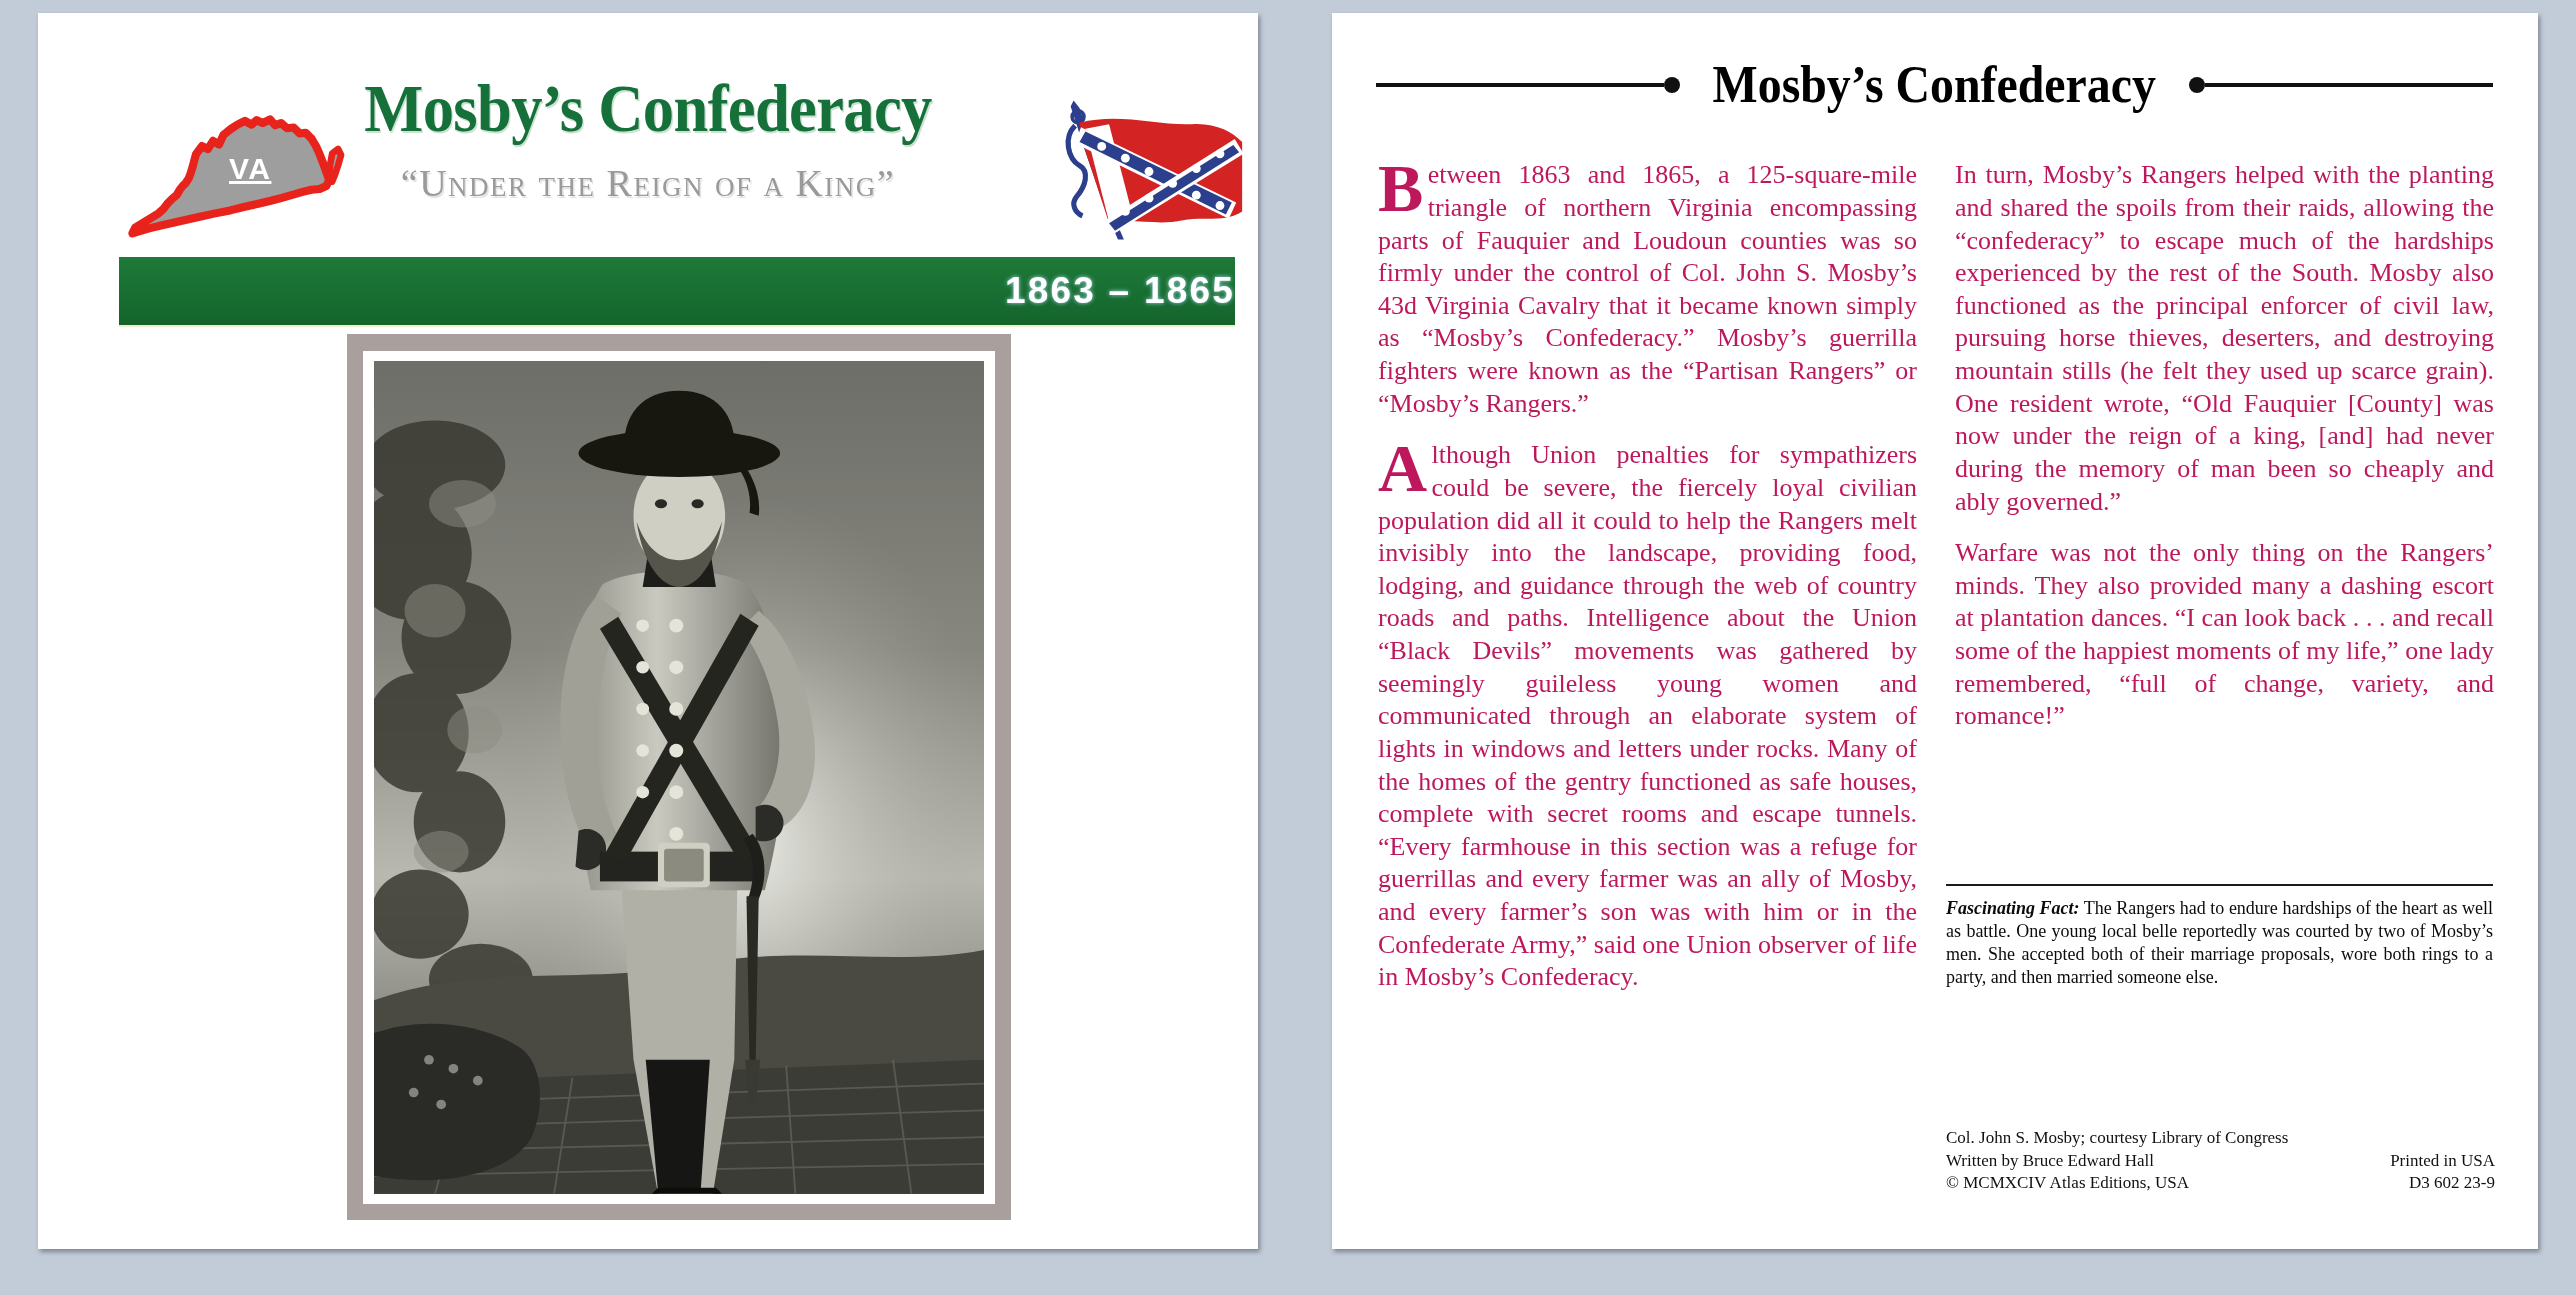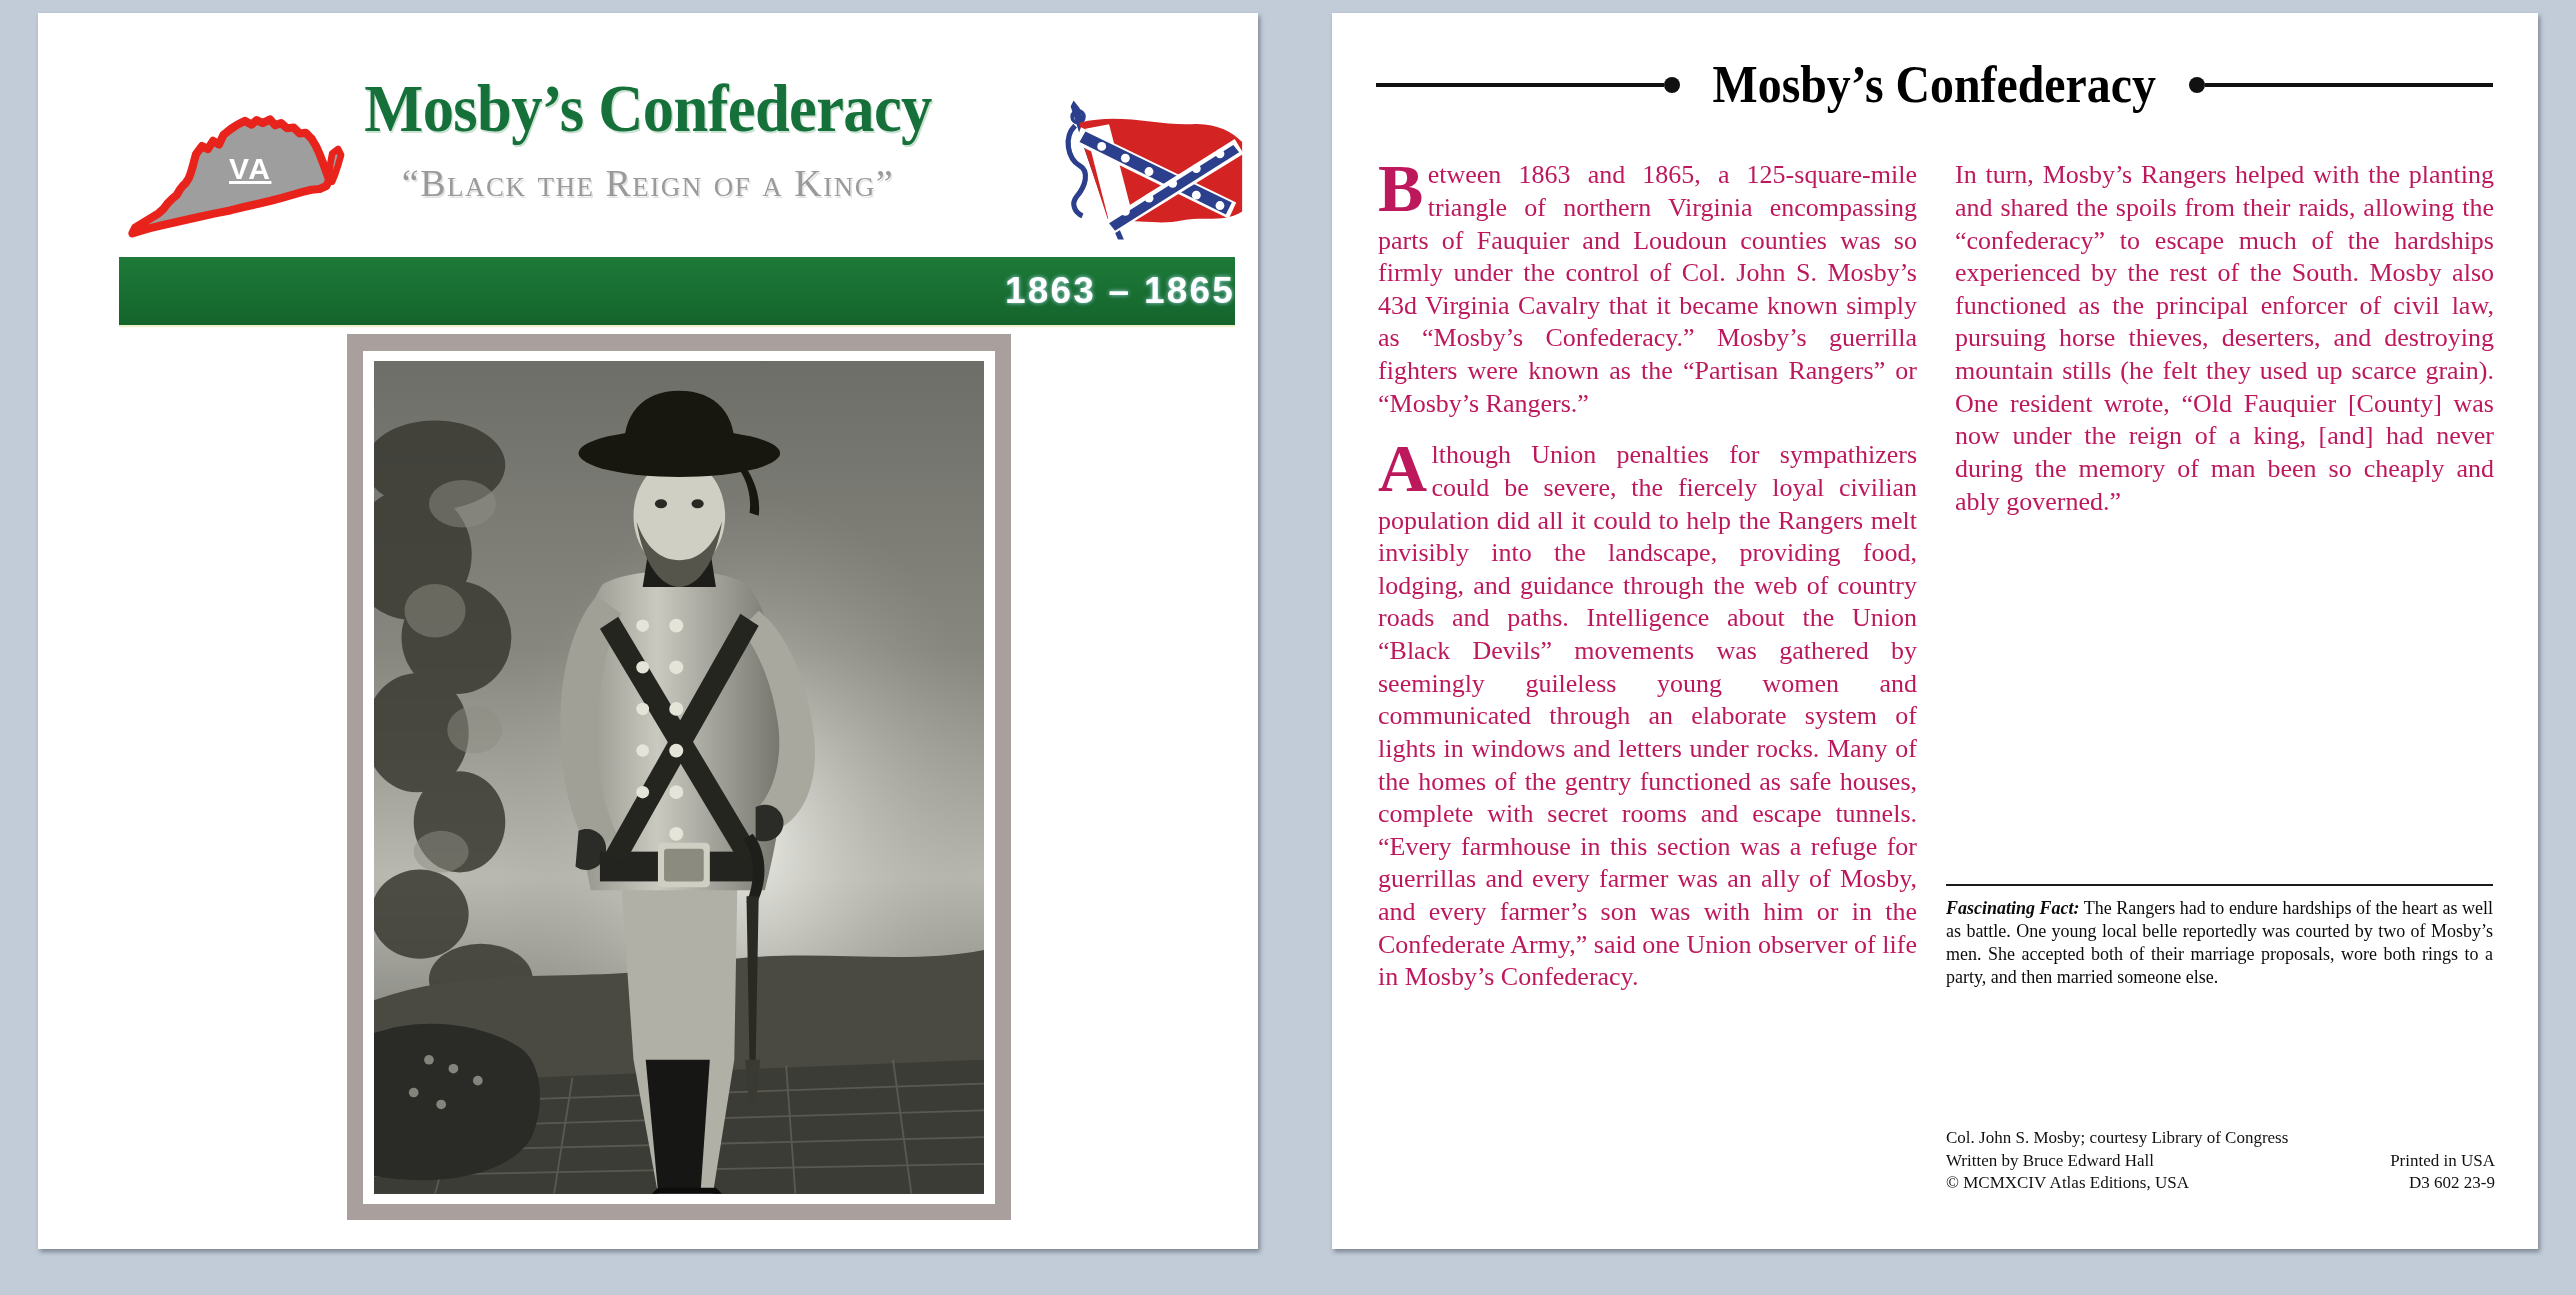--- a/index.html
+++ b/index.html
@@ -173,21 +173,21 @@
           <circle cx="246" cy="182" r="6"></circle>
         <circle cx="246" cy="112" r="6"></circle>
           <circle cx="214" cy="132" r="6"></circle>
         <circle cx="150" cy="172" r="6"></circle>
           <circle cx="118" cy="190" r="6"></circle>
       </g>
     </svg>
   </div>
 
   <div id="front-title">Mosby’s Confederacy</div>
-  <div id="front-subtitle">“Black the Reign of a King”</div>
+  <div id="front-subtitle">“Under the Reign of a King”</div>
 
   <div id="date-banner">
     <span>1863 – 1865</span>
   </div>
 
   <div id="photo-frame">
     <div id="photo-inner">
       <svg id="photo-img" viewBox="0 0 400 560" preserveAspectRatio="none">
         <defs>
           <linearGradient id="bg" x1="0" y1="0" x2="0" y2="1">
@@ -311,20 +311,21 @@
     <div class="rule"></div>
   </div>
 
   <div id="cols">
     <div class="col">
       <p class="dropcap">Between 1863 and 1865, a 125-square-mile triangle of northern Virginia encompassing parts of Fauquier and Loudoun counties was so firmly under the control of Col. John S. Mosby’s 43d Virginia Cavalry that it became known simply as “Mosby’s Confederacy.” Mosby’s guerrilla fighters were known as the “Partisan Rangers” or “Mosby’s Rangers.”</p>
       <p class="dropcap">Although Union penalties for sympathizers could be severe, the fiercely loyal civilian population did all it could to help the Rangers melt invisibly into the landscape, providing food, lodging, and guidance through the web of country roads and paths. Intelligence about the Union “Black Devils” movements was gathered by seemingly guileless young women and communicated through an elaborate system of lights in windows and letters under rocks. Many of the homes of the gentry functioned as safe houses, complete with secret rooms and escape tunnels. “Every farmhouse in this section was a refuge for guerrillas and every farmer was an ally of Mosby, and every farmer’s son was with him or in the Confederate Army,” said one Union observer of life in Mosby’s Confederacy.</p>
     </div>
     <div class="col">
       <p>In turn, Mosby’s Rangers helped with the planting and shared the spoils from their raids, allowing the “confederacy” to escape much of the hardships experienced by the rest of the South. Mosby also functioned as the principal enforcer of civil law, pursuing horse thieves, deserters, and destroying mountain stills (he felt they used up scarce grain). One resident wrote, “Old Fauquier [County] was now under the reign of a king, [and] had never during the memory of man been so cheaply and ably governed.”</p>
+      <p>Warfare was not the only thing on the Rangers’ minds. They also provided many a dashing escort at plantation dances. “I can look back . . . and recall some of the happiest moments of my life,” one lady remembered, “full of change, variety, and romance!”</p>
     </div>
   </div>
 </div>
 
 <div id="fact-box">
   <div id="fact-rule"></div>
   <p id="fact-text"><span id="fact-label">Fascinating Fact:</span><span> The Rangers had to endure hardships of the heart as well as battle. One young local belle reportedly was courted by two of Mosby’s men. She accepted both of their marriage proposals, wore both rings to a party, and then married someone else.</span></p>
 </div>
 
 <div id="credits">

